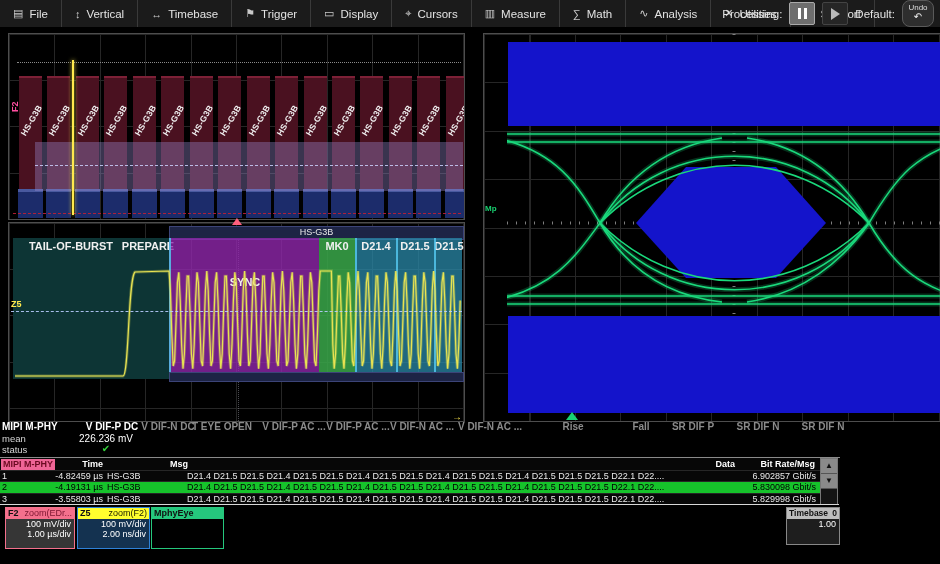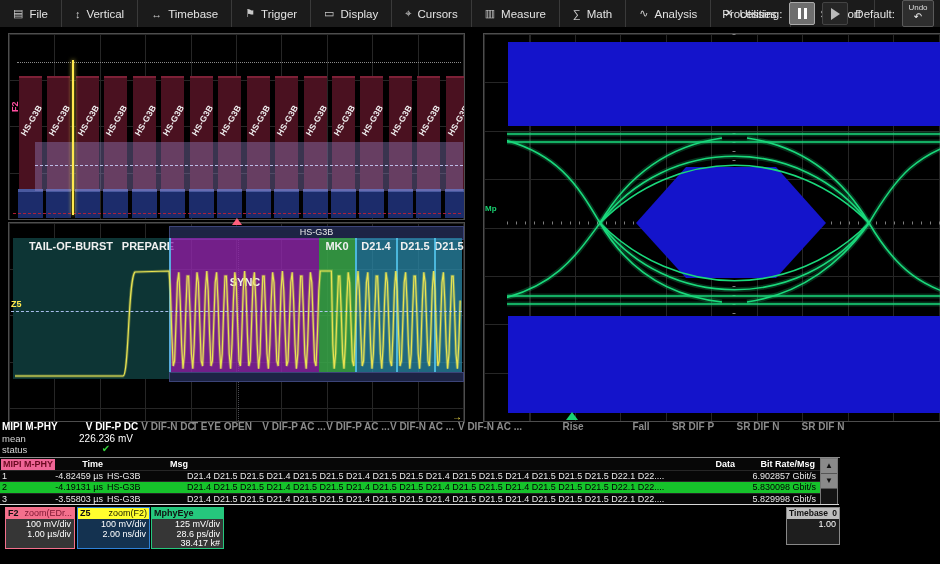--- a/index.html
+++ b/index.html
@@ -11,21 +11,21 @@
   .menu-item{display:flex;align-items:center;height:27px;padding:0 13px;color:#e3e3e3;
              font-size:11.5px;border-right:1px solid #3a3a3a;cursor:default;white-space:nowrap;}
   .menu-item .mi{color:#c9c9c9;font-size:11px;margin-right:6px;}
   #menu-right{position:absolute;right:6px;top:0;height:27px;display:flex;align-items:center;gap:7px;}
   #proc-label,#default-label{color:#e3e3e3;font-size:11.5px;}
   .sq-btn{width:24px;height:21px;display:flex;align-items:center;justify-content:center;border-radius:2px;}
   #pause-btn{background:#6e6e6e;border:1px solid #aaa;}
   #pause-btn .bar{display:inline-block;width:3px;height:11px;background:#fff;margin:0 1.5px;}
   #play-btn{background:#262626;border:1px solid #444;}
   #play-btn .tri{width:0;height:0;border-left:9px solid #b9b9b9;border-top:6px solid transparent;border-bottom:6px solid transparent;}
-  #undo-btn{width:30px;height:23px;background:#2e2e2e;border:1px solid #5a5a5a;border-radius:2px;
+  #undo-btn{width:30px;height:23px;background:#2e2e2e;border:1px solid #5a5a5a;border-radius:8px;
             color:#ddd;font-size:8px;text-align:center;line-height:9px;padding-top:2px;}
   #undo-btn .uic{font-size:10px;color:#eee;display:block;}
   
   .panel{position:absolute;background:#000;border:1px solid #4d4d4d;overflow:hidden;}
   .gridded{background-image:
       repeating-linear-gradient(to right,#262626 0 1px,transparent 1px 45.4px),
       repeating-linear-gradient(to bottom,#262626 0 1px,transparent 1px 46.2px);}
   #f2-panel{left:8px;top:33px;width:455px;height:185px;}
   #z5-panel{left:8px;top:222px;width:455px;height:198px;}
   #eye-panel{left:483px;top:33px;width:455px;height:387px;
@@ -369,25 +369,20 @@
         <div class="bd" style="background: rgb(20, 50, 80);">
           <div>100 mV/div</div>
           <div>2.00 ns/div</div>
         </div>
       </div>
       <div class="desc" style="left: 151px; width: 71px; border-color: rgb(37, 199, 125);">
         <div class="hd" style="background: rgb(37, 199, 125);">
           <span>MphyEye</span>
           <span style="color: rgb(0, 102, 51); font-weight: normal;"></span>
         </div>
-        <div class="bd" style="background: rgb(54, 54, 54);">
-          <div>125 mV/div</div>
-          <div>28.6 ps/div</div>
-          <div>38.417 k#</div>
-        </div>
       </div>
     </div>
 
   <div class="desc" id="tb-box" style="left:786px;width:52px;height:36px;border-color:#888;">
     <div class="hd" style="background:#bdbdbd;font-size:8.5px;">
       <span>Timebase</span>
       <span>0</span>
     </div>
     <div class="bd" style="background:#1e1e1e;text-align:right;">
       <div>1.00</div>

